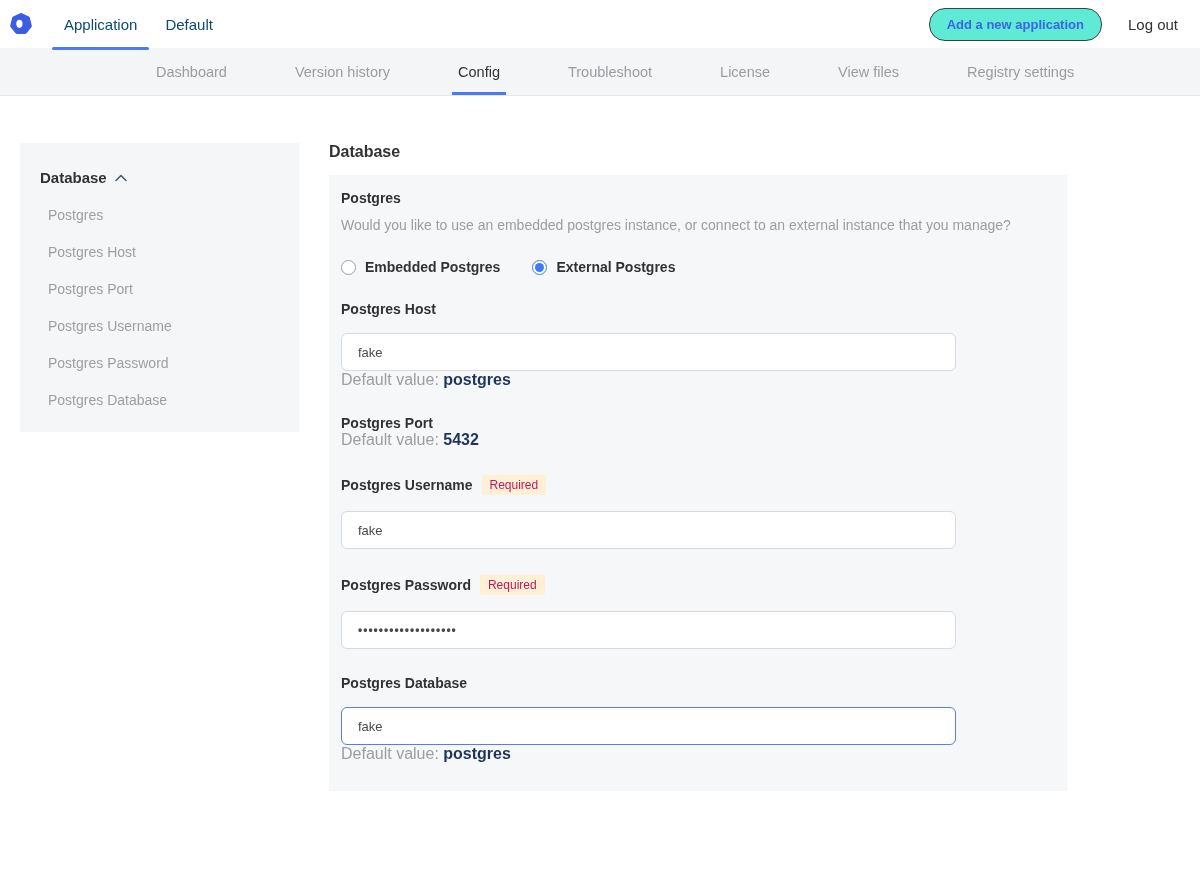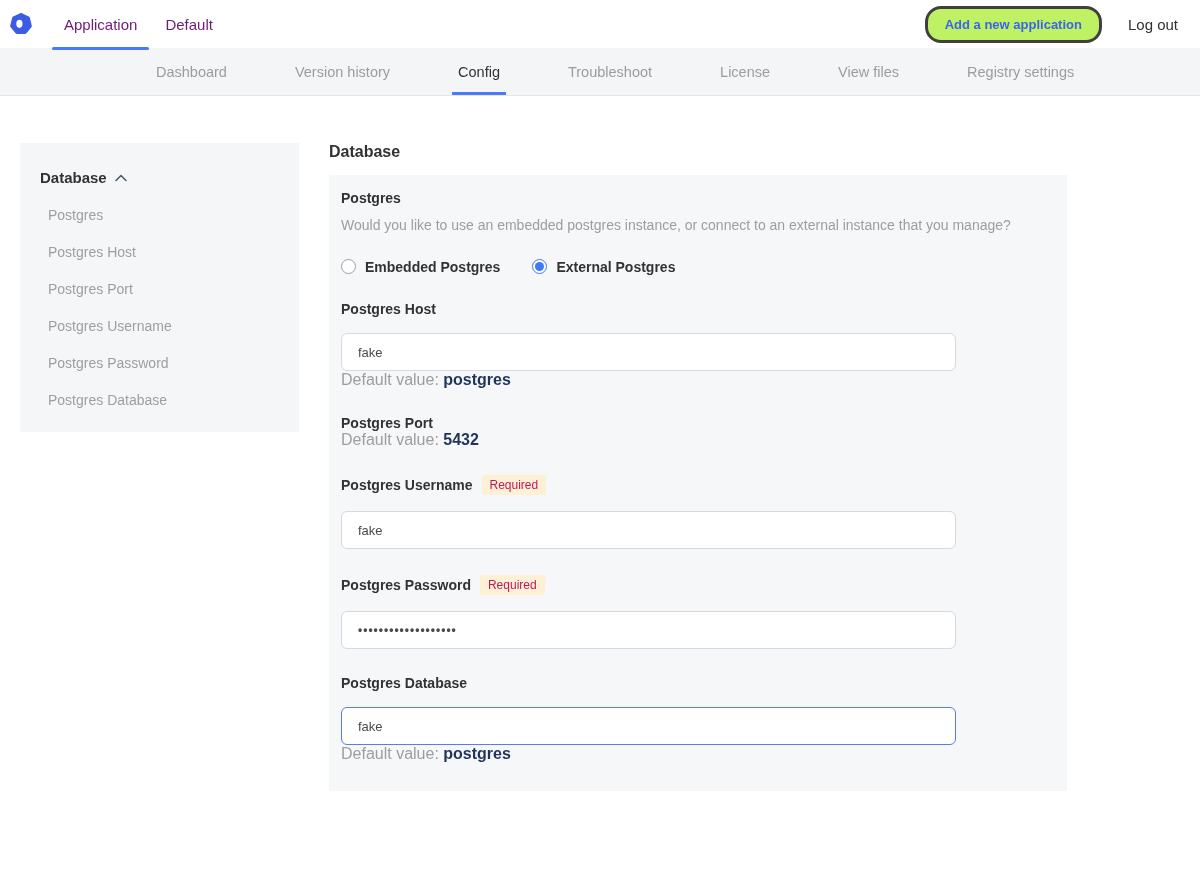--- a/index.html
+++ b/index.html
@@ -8,30 +8,30 @@
 
   
   .topbar {
     height: 48px; display: flex; align-items: stretch; background: #ffffff;
     position: relative;
   }
   .logo-wrap { display: flex; align-items: center; padding: 0 18px 0 10px; }
   .top-tabs { display: flex; align-items: stretch; }
   .top-tab {
     display: flex; align-items: center; padding: 0 14px; font-size: 15px;
-    color: #701a75; cursor: pointer; position: relative; font-weight: 400;
+    color: #0c4a6e; cursor: pointer; position: relative; font-weight: 400;
   }
   .top-tab.active { font-weight: 400; }
   .top-tab.active::after {
     content: ""; position: absolute; left: 2px; right: 2px; bottom: -2px;
     height: 3px; background: #4a7af7; border-radius: 2px;
   }
   .top-right { margin-left: auto; display: flex; align-items: center; padding-right: 22px; }
   .add-app-btn {
-    border: 3px solid #404040; color: #3a66e5; background: #bef264;
+    border: 1px solid #404040; color: #3a66e5; background: #5eead4;
     font-size: 13px; font-weight: bold; border-radius: 16px; padding: 8px 17px;
     cursor: pointer; font-family: "Liberation Sans", sans-serif;
   }
   .logout-link { margin-left: 26px; font-size: 15px; color: #323232; cursor: pointer; }
 
   
   .subnav {
     height: 48px; background: #f4f5f7; border-bottom: 1px solid #e4e7ea;
     display: flex; align-items: stretch; padding-left: 148px;
   }
@@ -63,21 +63,21 @@
 
   .main { margin-left: 30px; width: 738px; }
   .main-title { font-size: 16px; font-weight: bold; color: #323232; margin-bottom: 14px; }
 
   .panel { background: #f6f7f8; padding: 15px 11px 28px 12px; }
 
   .section-label { font-size: 14px; font-weight: bold; color: #323232; }
   .section-help { margin-top: 11px; font-size: 14px; color: #9b9e9f; }
 
   .radio-row { display: flex; align-items: center; margin-top: 26px; }
-  .radio-opt { display: flex; align-items: flex-start; margin-right: 32px; cursor: pointer; }
+  .radio-opt { display: flex; align-items: flex-end; margin-right: 32px; cursor: pointer; }
   .radio-circle {
     width: 15px; height: 15px; border-radius: 50%; border: 1px solid #9aa0a6;
     background: #ffffff; display: inline-flex; align-items: center; justify-content: center;
   }
   .radio-circle.selected { border: 1px solid #3f7bf5; }
   .radio-circle.selected::after {
     content: ""; width: 9px; height: 9px; border-radius: 50%; background: #3f7bf5;
   }
   .radio-label { margin-left: 9px; font-size: 14px; font-weight: bold; color: #323232; }
 

